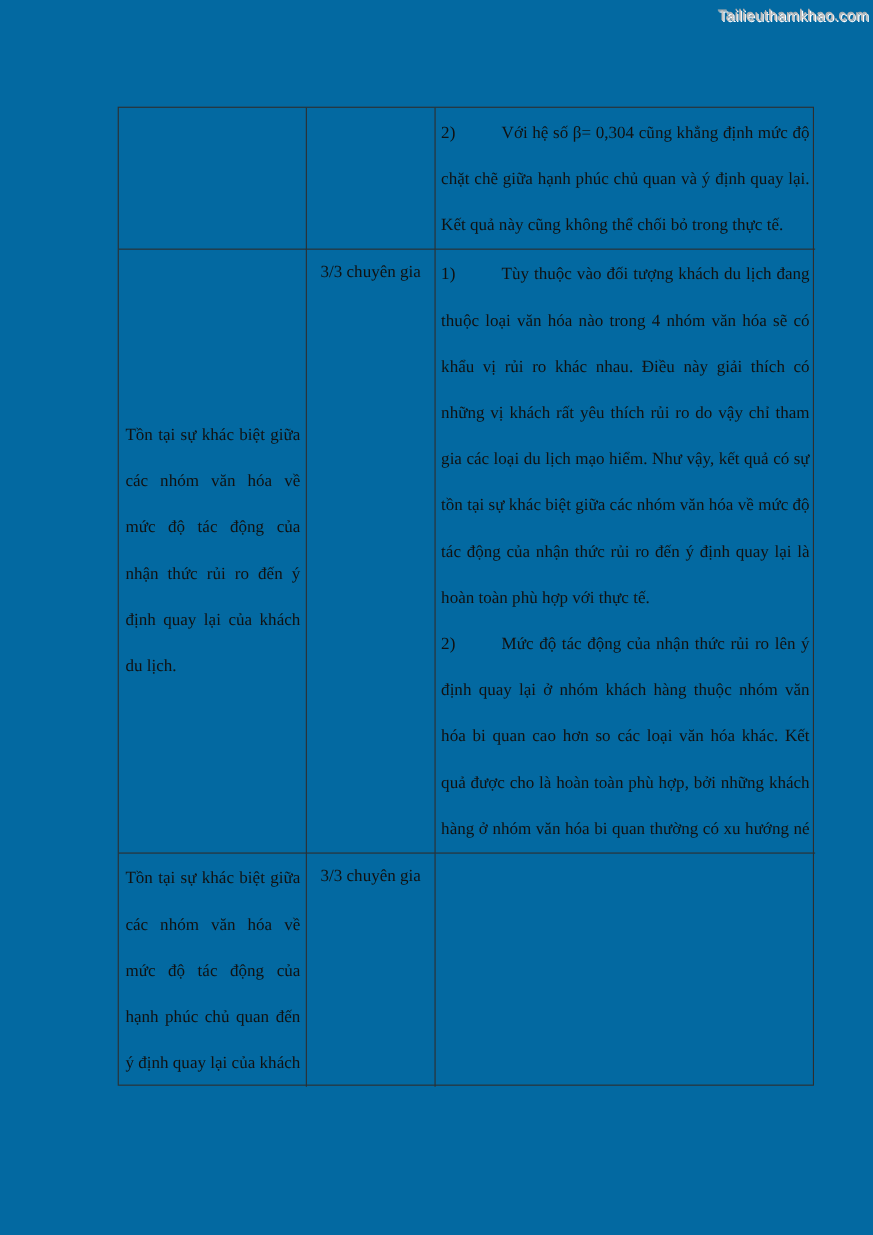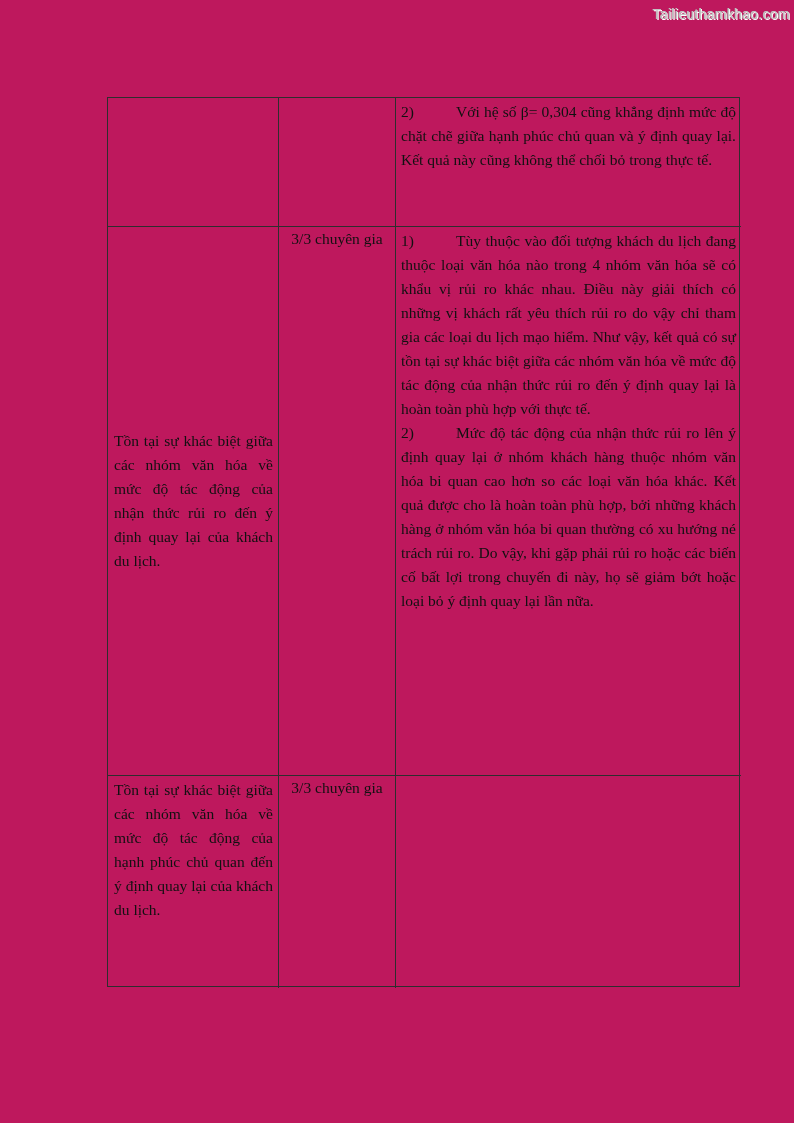--- a/index.html
+++ b/index.html
@@ -4,21 +4,21 @@
 <style>
   html, body {
     margin: 0;
     padding: 0;
     background: #ffffff;
   }
   .page {
     position: relative;
     width: 794px;
     height: 1123px;
-    background: #be185d;
+    background: #0369a1;
     overflow: hidden;
     font-family: "Liberation Serif", "DejaVu Serif", serif;
     color: #111111;
   }
   .watermark {
     position: absolute;
     top: 6px;
     right: 4px;
     font-family: "Liberation Sans", "DejaVu Sans", sans-serif;
     font-size: 14px;
@@ -38,21 +38,21 @@
     grid-template-rows: 129px 549px 212px;
     border: 1px solid #2e2e2e;
     box-sizing: border-box;
   }
   .cell {
     box-sizing: border-box;
     border-right: 1px solid #2e2e2e;
     border-bottom: 1px solid #2e2e2e;
     overflow: hidden;
     font-size: 15.5px;
-    line-height: 24px;
+    line-height: 42px;
   }
   .cell.last-col { border-right: none; }
   .cell.last-row { border-bottom: none; }
 
   .cell-hyp {
     padding: 2px 5px 2px 6px;
     display: flex;
   }
   .cell-hyp.v-center { align-items: center; }
   .cell-hyp.v-top { align-items: flex-start; }

